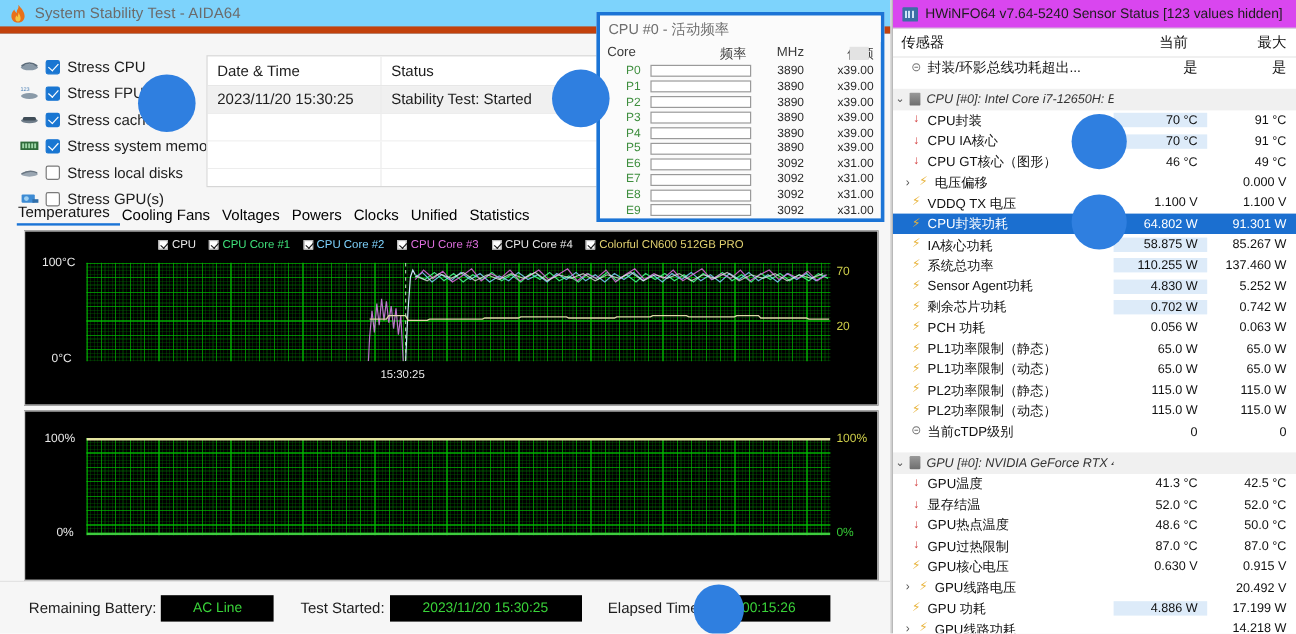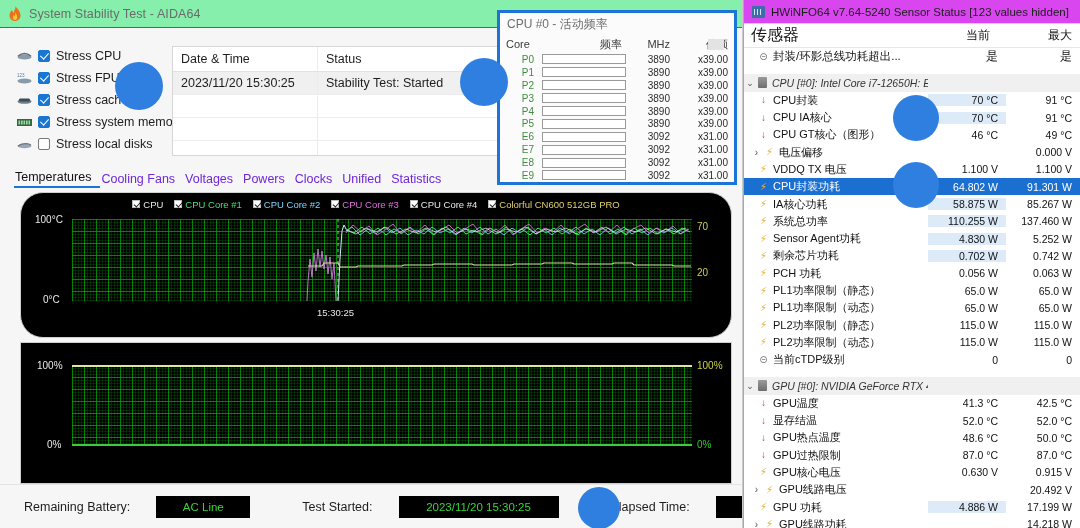--- a/index.html
+++ b/index.html
@@ -11,21 +11,21 @@
   }
   #root{position:relative;width:1080px;height:528px;}
 
   
   #aida{
     position:absolute;left:0;top:0;width:742px;height:528px;
     background:#f6f6f6;border-right:1px solid #c9c9c9;overflow:hidden;
   }
   .aida-titlebar{
     position:absolute;left:0;top:0;width:742px;height:28px;
-    background:#86efac;border-bottom:1px solid #c2410c;
+    background:#7dd3fc;border-bottom:6px solid #c2410c;
     display:flex;align-items:center;padding-left:8px;box-sizing:border-box;
   }
   .aida-title-text{
     font-size:12.5px;color:#6b6b6b;margin-left:7px;letter-spacing:.1px;
   }
   .flame-icon{width:14px;height:15px;position:relative;display:inline-block;}
 
   
   .stress-list{position:absolute;left:16px;top:46px;width:160px;}
   .stress-row{display:flex;align-items:center;height:19px;margin-bottom:3px;}
@@ -50,29 +50,29 @@
   .st-head>div{font-size:12.5px;color:#1d1d1d;padding-left:8px;box-sizing:border-box;}
   .st-c1{width:145px;border-right:1px solid #ececec;height:100%;display:flex;align-items:center;}
   .st-c2{flex:1;height:100%;display:flex;align-items:center;}
   .st-row{display:flex;height:22px;align-items:center;background:#f0f0f0;border-bottom:1px solid #ededed;}
   .st-row.empty{background:#fff;}
   .st-row>div{font-size:12.5px;color:#1d1d1d;padding-left:8px;box-sizing:border-box;}
 
   
   .tabs{position:absolute;left:14px;top:170px;display:flex;align-items:flex-end;}
   .tab{
-    font-size:12.5px;color:#6d28d9;padding:0 9px 2px 1px;white-space:nowrap;
+    font-size:12.5px;color:#000000;padding:0 9px 2px 1px;white-space:nowrap;
   }
   .tab.active{color:#111;border-bottom:2px solid #1b74d6;padding-bottom:2px;}
 
   
   .chart-box{
     position:absolute;background:#000;border:1px solid #cfcfcf;box-sizing:border-box;
   }
-  #temp-chart{left:20px;top:192px;width:712px;height:146px;border-radius:23px;}
+  #temp-chart{left:20px;top:192px;width:712px;height:146px;}
   #usage-chart{left:20px;top:342px;width:712px;height:142px;}
 
   .legend{
     position:absolute;left:0;top:3px;width:100%;height:16px;
     display:flex;justify-content:center;align-items:center;gap:11px;
   }
   .lg-item{display:flex;align-items:center;font-size:9.5px;white-space:nowrap;}
   .lg-cb{
     width:8px;height:8px;background:#fff;border:1px solid #bbb;margin-right:3px;
     position:relative;box-sizing:border-box;flex:0 0 8px;
@@ -98,21 +98,21 @@
     position:absolute;top:4px;left:0;width:100%;text-align:center;
     font-size:10.5px;color:#e4e4b0;
   }
   .chart-title .thr{color:#3ecb3e;}
   .xtick{position:absolute;font-size:9.5px;color:#e9e9e9;}
 
   
   .bottombar{
     position:absolute;left:0;bottom:0;width:742px;height:44px;
     background:#f6f6f6;border-top:1px solid #e3e3e3;
-    display:flex;align-items:center;padding-left:24px;box-sizing:border-box;gap:26px;
+    display:flex;align-items:center;padding-left:24px;box-sizing:border-box;gap:4px;
   }
   .bb-lbl{font-size:12.5px;color:#1d1d1d;white-space:nowrap;}
   .bb-val{
     background:#000;color:#39d339;font-size:11.5px;
     padding:5px 10px;min-width:74px;text-align:center;white-space:nowrap;
     font-family:"Liberation Sans",sans-serif;
   }
   .bb-gap{width:14px;}
 
   
@@ -158,21 +158,21 @@
     width:13px;height:12px;background:#3d6ea5;border-radius:1px;position:relative;flex:0 0 13px;
   }
   .hw-ico:before{
     content:"";position:absolute;left:2px;top:3px;width:9px;height:6px;
     background:repeating-linear-gradient(to right,#cfe3f7 0 1.5px,#3d6ea5 1.5px 3px);
   }
   .hw-colhead{
     display:flex;height:24px;align-items:center;background:#fff;
     border-bottom:1px solid #e6e6e6;box-sizing:border-box;
   }
-  .hw-colhead .c-sensor{flex:1;font-size:16px;color:#111;padding-left:7px;}
+  .hw-colhead .c-sensor{flex:1;font-size:12px;color:#111;padding-left:7px;}
   .hw-colhead .c-cur{width:78px;text-align:right;font-size:12px;color:#111;padding-right:8px;font-family:Liberation Serif, serif;}
   .hw-colhead .c-max{width:74px;text-align:right;font-size:12px;color:#111;padding-right:8px;}
 
   .hw-row{display:flex;height:17.3px;align-items:center;box-sizing:border-box;}
   .hw-row .c-sensor{
     flex:1;font-size:11px;color:#111;display:flex;align-items:center;
     overflow:hidden;white-space:nowrap;
   }
   .hw-row .c-cur{width:78px;text-align:right;font-size:10.5px;color:#111;padding-right:8px;box-sizing:border-box;}
   .hw-row .c-max{width:74px;text-align:right;font-size:10.5px;color:#111;padding-right:8px;box-sizing:border-box;}
@@ -268,20 +268,31 @@
       <div class="stress-row">
         <span class="sr-icon">
           <svg width="17" height="13" viewBox="0 0 17 13">
               <ellipse cx="8.5" cy="8" rx="7" ry="2.2" fill="#9aa6b2"></ellipse>
               <path d="M2 8 Q8.5 4 15 7" stroke="#6a7682" stroke-width="1.2" fill="none"></path>
             </svg>
         </span>
         <span class="cbx"></span>
         <span class="sr-label">Stress local disks</span>
       </div>
+      <div class="stress-row">
+        <span class="sr-icon">
+          <svg width="17" height="13" viewBox="0 0 17 13">
+              <rect x="2" y="3" width="11" height="7" rx="1" fill="#3d8bd4"></rect>
+              <circle cx="6" cy="6.5" r="2" fill="#9fd0f2"></circle>
+              <rect x="11" y="7" width="5" height="3" fill="#2f6da8"></rect>
+            </svg>
+        </span>
+        <span class="cbx"></span>
+        <span class="sr-label">Stress GPU(s)</span>
+      </div>
     </div>
 
     <div class="status-table">
       <div class="st-head">
         <div class="st-c1">Date &amp; Time</div>
         <div class="st-c2">Status</div>
       </div>
       <div class="st-row">
         <div class="st-c1">2023/11/20 15:30:25</div>
         <div class="st-c2">Stability Test: Started</div>

